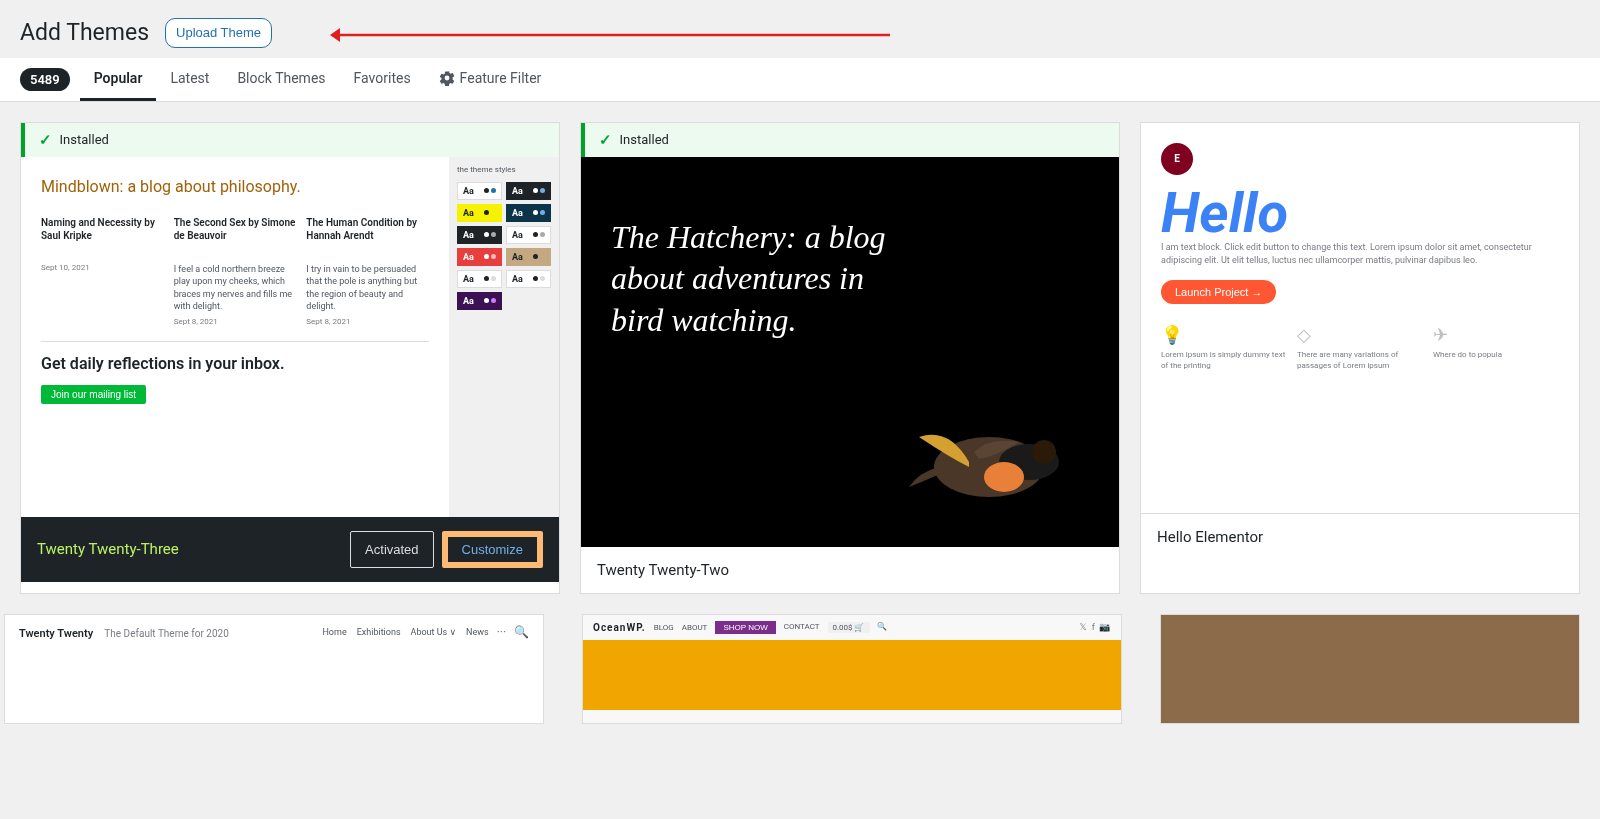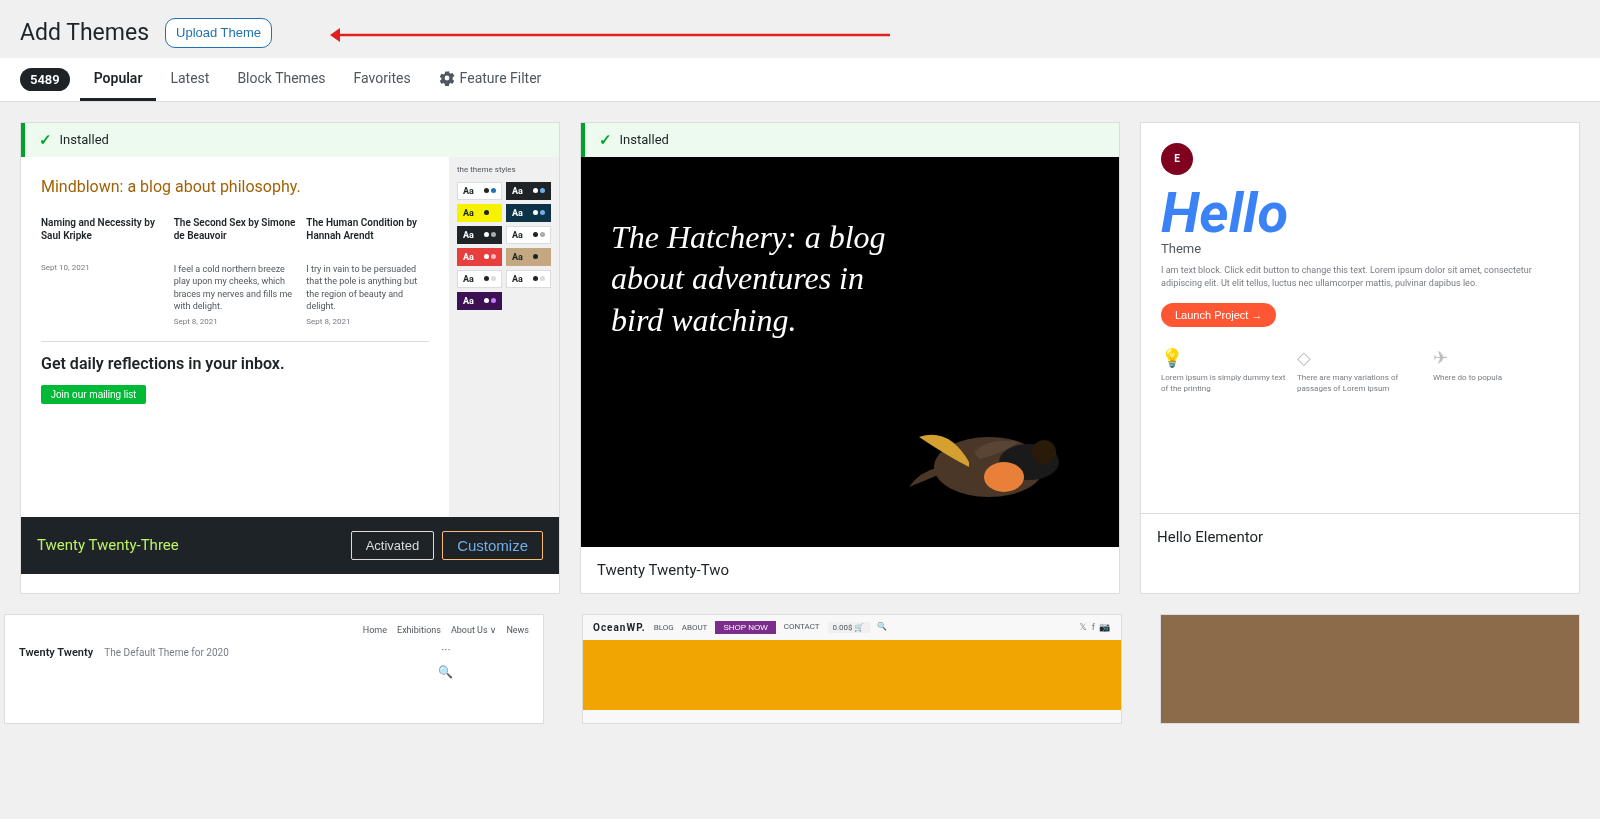--- a/index.html
+++ b/index.html
@@ -289,23 +289,23 @@
       border: 1px solid #dcdcde;
       padding: 5px 14px;
       font-size: 13px;
       cursor: pointer;
       border-radius: 2px;
     }
 
     .btn-customize {
       background: transparent;
       color: #72aee6;
-      border: 1px solid #fdba74;
+      border: 6px solid #fdba74;
       padding: 5px 14px;
-      font-size: 15px;
+      font-size: 13px;
       cursor: pointer;
       border-radius: 2px;
     }
 
     
     .theme-preview-t22 {
       background: #000;
       height: 390px;
       display: flex;
       align-items: center;
@@ -725,21 +725,20 @@
       <span class="t22-name">Twenty Twenty-Two</span>
     </div>
   </div>
 
   <div class="theme-card" style="overflow:hidden;">
     <div class="theme-preview-hello">
       <div class="hello-badge">
         <span>E</span>
       </div>
       <div class="hello-title">Hello</div>
-      <div class="hello-subtitle">Theme</div>
       <div class="hello-body-text">I am text block. Click edit button to change this text. Lorem ipsum dolor sit amet, consectetur adipiscing elit. Ut elit tellus, luctus nec ullamcorper mattis, pulvinar dapibus leo.</div>
       <button class="hello-launch-btn">Launch Project →</button>
       <div class="hello-features">
         <div>
           <div class="hello-feature-icon">💡</div>
           <div class="hello-feature-text">Lorem ipsum is simply dummy text of the printing</div>
         </div>
         <div>
           <div class="hello-feature-icon">◇</div>
           <div class="hello-feature-text">There are many variations of passages of Lorem ipsum</div>
@@ -759,21 +758,21 @@
 
 <div class="themes-grid-bottom">
 
   <div class="theme-card-bottom">
     <div class="t20-preview">
       <div class="t20-header">
         <div>
           <span class="t20-name-small">Twenty Twenty</span>
           <span style="margin-left:8px;" class="t20-tagline-small">The Default Theme for 2020</span>
         </div>
-        <div style="display:flex;gap:8px;align-items:center;flex-direction:column;">
+        <div style="display:flex;gap:8px;align-items:center;">
           <div class="t20-nav">
             <span>Home</span>
             <span>Exhibitions</span>
             <span>About Us ∨</span>
             <span>News</span>
           </div>
           <span class="t20-ellipsis">···</span>
           <span class="t20-search">🔍</span>
         </div>
       </div>

